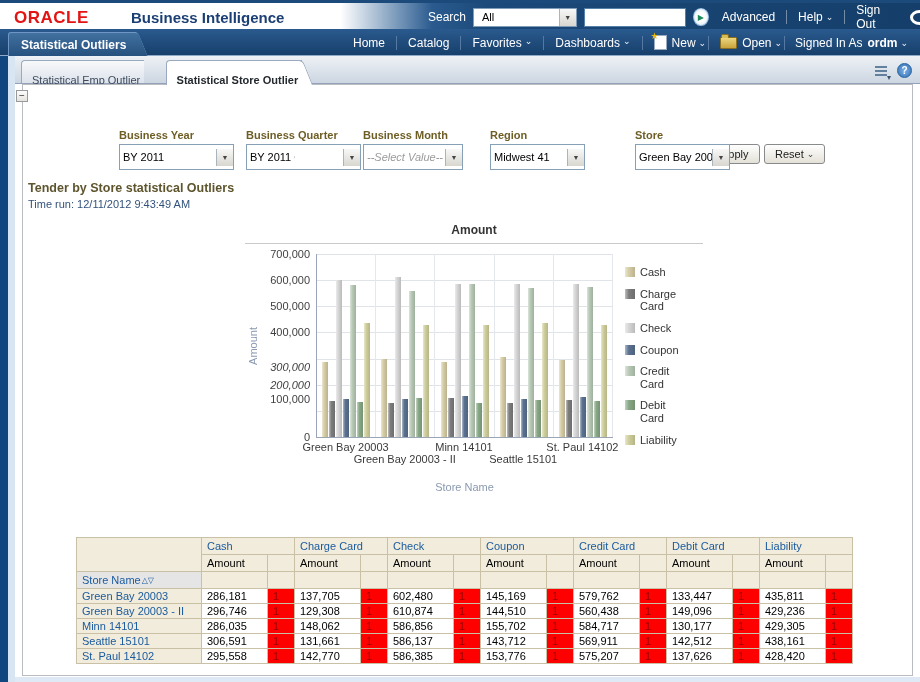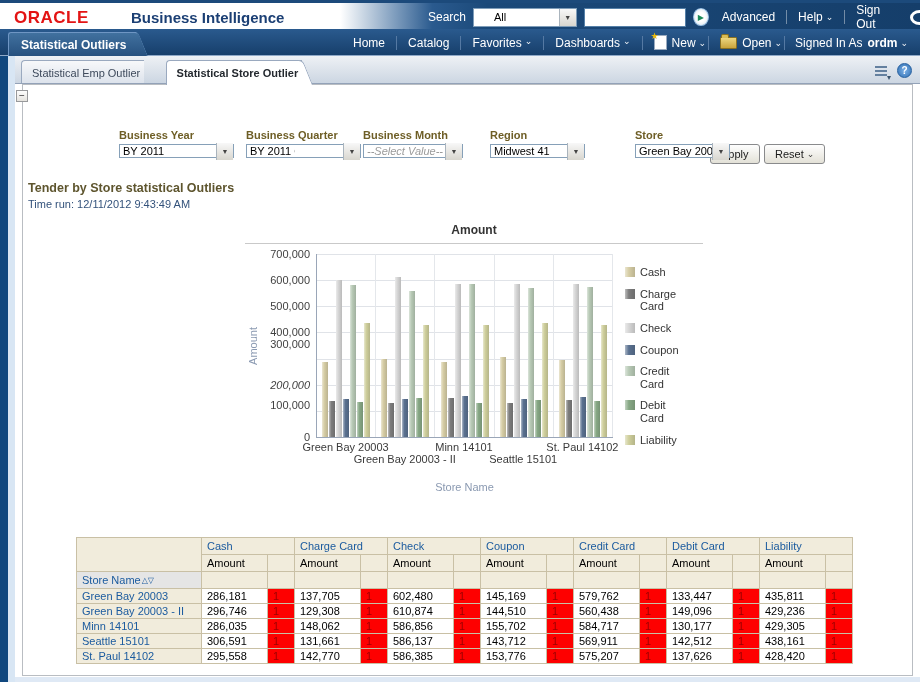--- a/index.html
+++ b/index.html
@@ -7,21 +7,21 @@
           font-family:"Liberation Sans",sans-serif;font-size:12px;}
 
   
   .brandbar{position:absolute;left:0;top:0;width:920px;height:29px;
     background:linear-gradient(to right,#fff 0%,#fff 37%,#7d9cbd 43%,#2a5a8e 47%,#1b4979 53%,#153e6a 100%);
     border-top:3px solid #1c4a7b;box-sizing:border-box;}
   .logo{position:absolute;left:14px;top:5px;color:#e31414;font-weight:bold;font-size:17px;letter-spacing:.5px;}
   .product{position:absolute;left:131px;top:6px;color:#1b3f74;font-weight:bold;font-size:15px;}
   .searchbar{position:absolute;left:428px;top:3px;height:22px;display:flex;align-items:center;gap:7px;color:#fff;}
   .sel-classic{display:flex;align-items:center;height:19px;background:#fff;border:1px solid #7f9db9;box-sizing:border-box;}
-  .sel-classic .seltext{flex:1;padding:0 20px;font-size:11px;color:#000;white-space:nowrap;overflow:hidden;}
+  .sel-classic .seltext{flex:1;padding:0 8px;font-size:11px;color:#000;white-space:nowrap;overflow:hidden;}
   .selbtn{width:16px;height:17px;flex:none;background:linear-gradient(#f8f8f8,#d8d6cf);border-left:1px solid #aab4bd;
     display:flex;align-items:center;justify-content:center;font-size:7px;color:#444;}
   .search-input{width:102px;height:19px;border:1px solid #5580a8;box-sizing:border-box;font-size:11px;padding:0 3px;}
   .gobtn{width:16px;height:16px;border-radius:50%;border:1px solid #9cc3e6;background:radial-gradient(#fff 40%,#cfe0ef);
     display:flex;align-items:center;justify-content:center;color:#1c8a5a;font-size:8px;}
   .toplink{color:#fff;cursor:default;}
   .topsep{width:1px;height:14px;background:rgba(255,255,255,.4);margin:0 4px;}
   .caret{font-size:9px;margin-left:3px;opacity:.95;}
   .o-ring{width:15px;height:9px;border:3px solid #fff;border-radius:50%;margin-left:6px;}
 
@@ -44,21 +44,21 @@
   .folder-icon{width:15px;height:10px;background:linear-gradient(#ecd67f,#c9a43c);border:1px solid #8a7122;
     border-radius:1px;position:relative;display:inline-block;}
   .folder-icon::before{content:"";position:absolute;top:-4px;left:0;width:6px;height:3px;background:#d9bc55;
     border:1px solid #8a7122;border-bottom:none;border-radius:2px 2px 0 0;}
   .user-name{font-weight:bold;margin-left:5px;}
 
   
   .subtabs{position:absolute;left:15px;top:56px;width:905px;height:28px;
     background:linear-gradient(#eef1f5,#ccd6e2);border-bottom:1px solid #93a2b8;box-sizing:border-box;}
   .subtab{position:relative;display:inline-block;margin-top:4px;margin-left:6px;height:23px;line-height:23px;
-    padding:1px 4px 0 10px;font-size:11px;color:#3e4a5c;vertical-align:top;
+    padding:8px 4px 0 10px;font-size:11px;color:#3e4a5c;vertical-align:top;
     background:linear-gradient(#f7f8fa,#dde3ec);border:1px solid #9aa9bf;border-right:none;border-bottom:none;
     border-top-left-radius:4px;box-sizing:border-box;margin-right:16px;}
   .subtab::after{content:"";position:absolute;top:-1px;right:-11px;width:16px;height:100%;background:inherit;
     border-top:1px solid #9aa9bf;border-right:1px solid #9aa9bf;transform:skewX(22deg);transform-origin:0 100%;
     border-top-right-radius:5px;z-index:-1;}
   .subtab.active{background:#fff;font-weight:bold;color:#24292f;height:25px;z-index:3;margin-left:2px;}
   .subtab.active::after{background:#fff;}
   .subtab-icons{position:absolute;right:8px;top:7px;display:flex;align-items:center;gap:9px;}
   .pageopts-icon{width:14px;height:12px;position:relative;
     background-image:linear-gradient(#64809f,#64809f),linear-gradient(#64809f,#64809f),linear-gradient(#64809f,#64809f);
@@ -73,21 +73,21 @@
   .bottom-strip{position:absolute;left:15px;bottom:0;width:905px;height:5px;background:#dfe9f5;}
   .panel{position:absolute;left:22px;top:84px;width:891px;height:592px;background:#fff;
     border:1px solid #b9bdc2;box-sizing:border-box;}
   .collapse-box{position:absolute;left:16px;top:90px;width:12px;height:12px;z-index:5;
     border:1px solid #98999b;background:linear-gradient(#fdfdfd,#e5e3de);color:#333;
     font-size:10px;line-height:10px;text-align:center;box-sizing:border-box;}
 
   
   .fgroup{position:absolute;top:44px;}
   .flabel{font-weight:bold;font-size:11px;color:#6e5e26;margin-bottom:3px;}
-  .selectbox{display:flex;align-items:center;height:14px;border:1px solid #86a0b8;background:#fff;box-sizing:border-box;}
+  .selectbox{display:flex;align-items:center;height:26px;border:1px solid #86a0b8;background:#fff;box-sizing:border-box;}
   .selectbox .seltext{flex:1;padding:0 3px;font-size:11px;color:#000;white-space:nowrap;overflow:hidden;}
   .selectbox.disabled .seltext{color:#9b9b9b;font-style:italic;}
   .btn{position:absolute;top:59px;height:20px;padding:0 10px;background:linear-gradient(#fefefe,#e3e1d7);
     border:1px solid #898a8c;border-radius:3px;font-size:11px;color:#1a1a1a;display:flex;align-items:center;box-sizing:border-box;}
   #apply-btn{left:687px;}
   #reset-btn{left:741px;}
   .btn .caret{color:#333;}
 
   
   .sec-title{position:absolute;left:5px;top:96px;font-weight:bold;font-size:12.5px;color:#5e552e;}
@@ -263,23 +263,23 @@
     <div class="sec-time">Time run: 12/11/2012 9:43:49 AM</div>
 
     <div id="chart-block">
       <div class="chart-title">Amount</div>
       <div class="chart-body">
         <div class="y-title">
             <span>Amount</span>
           </div>
         <div id="ylabels">
             <div class="ytick" style="top: 183px;">0</div>
-            <div class="ytick" style="top: 151px;">100,000</div>
+            <div class="ytick" style="top: 145px;">100,000</div>
             <div class="ytick" style="top: 130.714px; font-style: italic;">200,000</div>
-            <div class="ytick" style="top: 90px;">300,000</div>
+            <div class="ytick" style="top: 113px; font-style: italic;">300,000</div>
             <div class="ytick" style="top: 78.4286px;">400,000</div>
             <div class="ytick" style="top: 52.2857px;">500,000</div>
             <div class="ytick" style="top: 26.1429px;">600,000</div>
             <div class="ytick" style="top: 0px;">700,000</div>
           </div>
         <div class="plot-col">
           <div id="plot">
               <div class="gridline" style="top: 156.857px;"></div>
               <div class="gridline" style="top: 130.714px;"></div>
               <div class="gridline" style="top: 104.571px;"></div>

